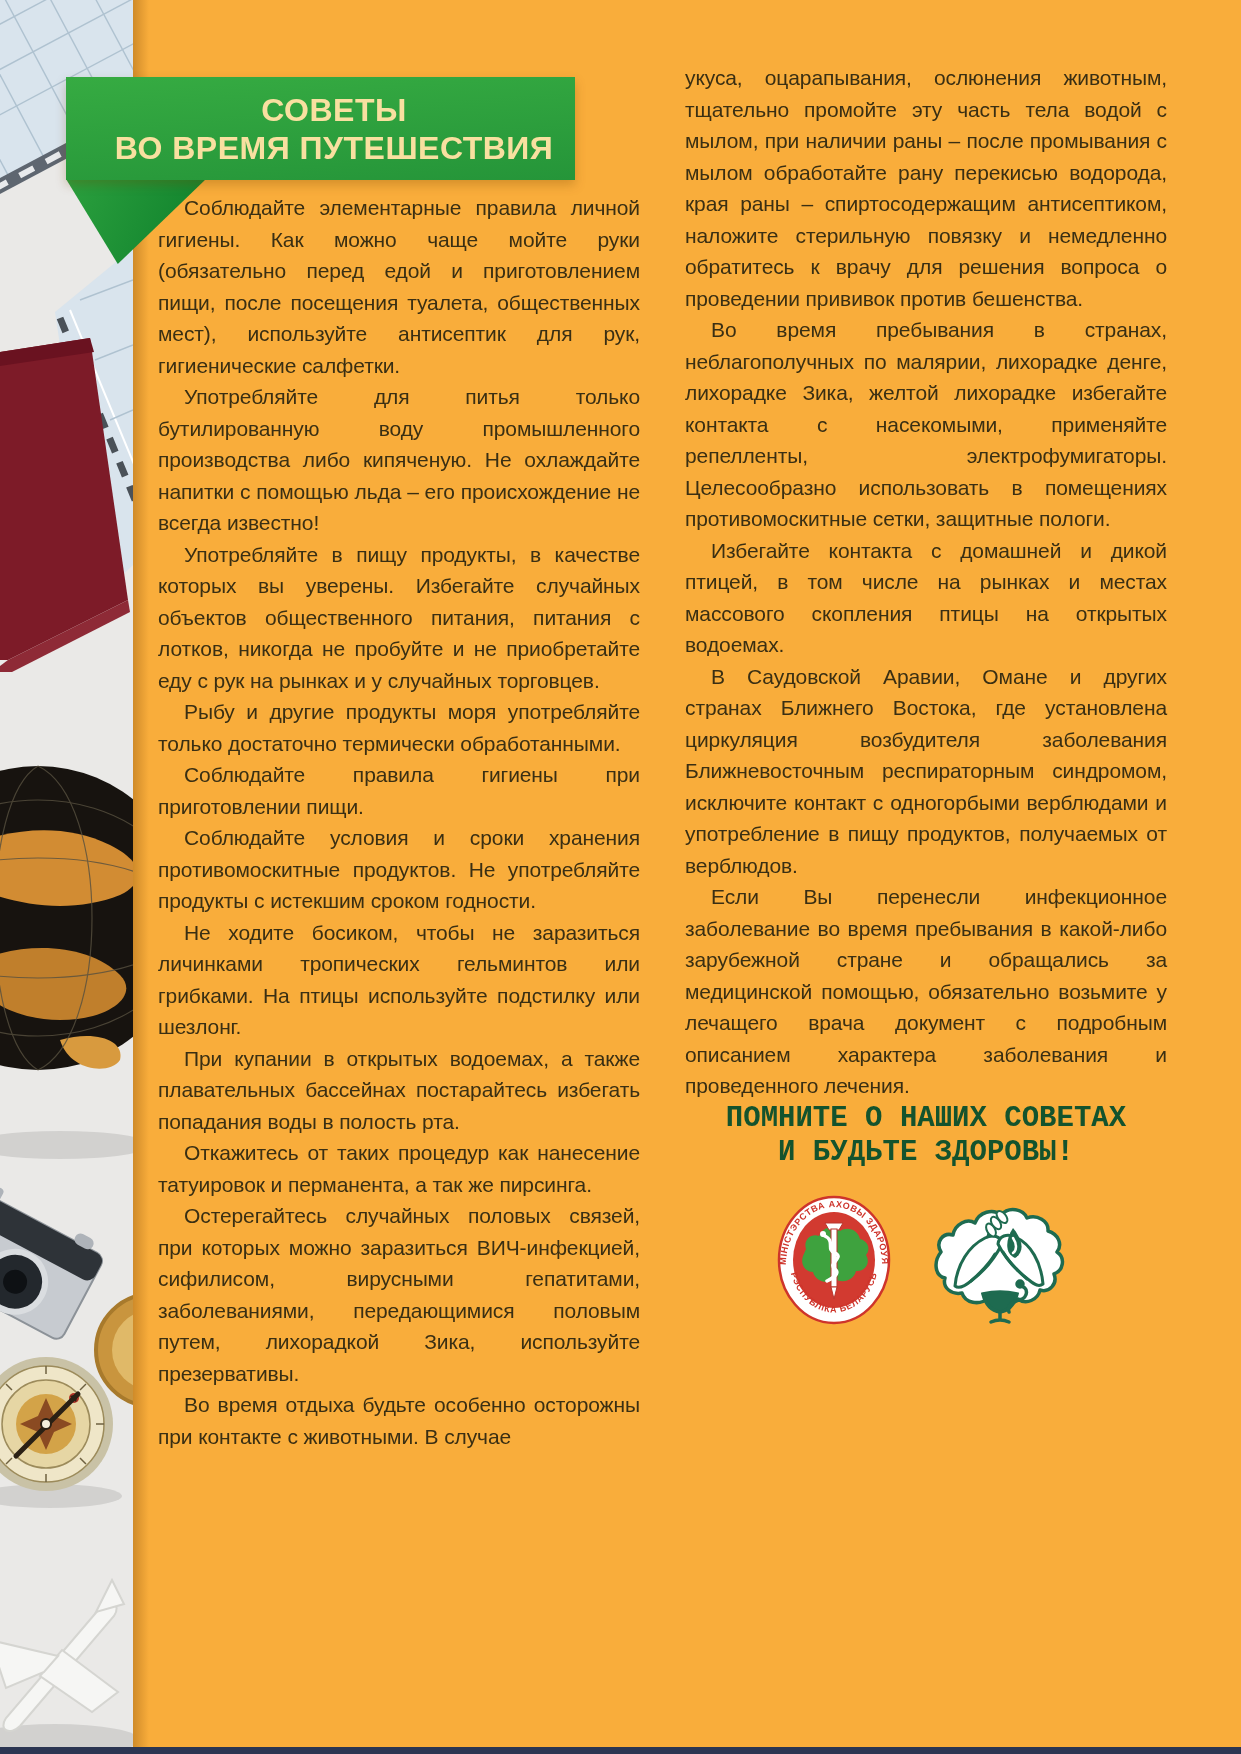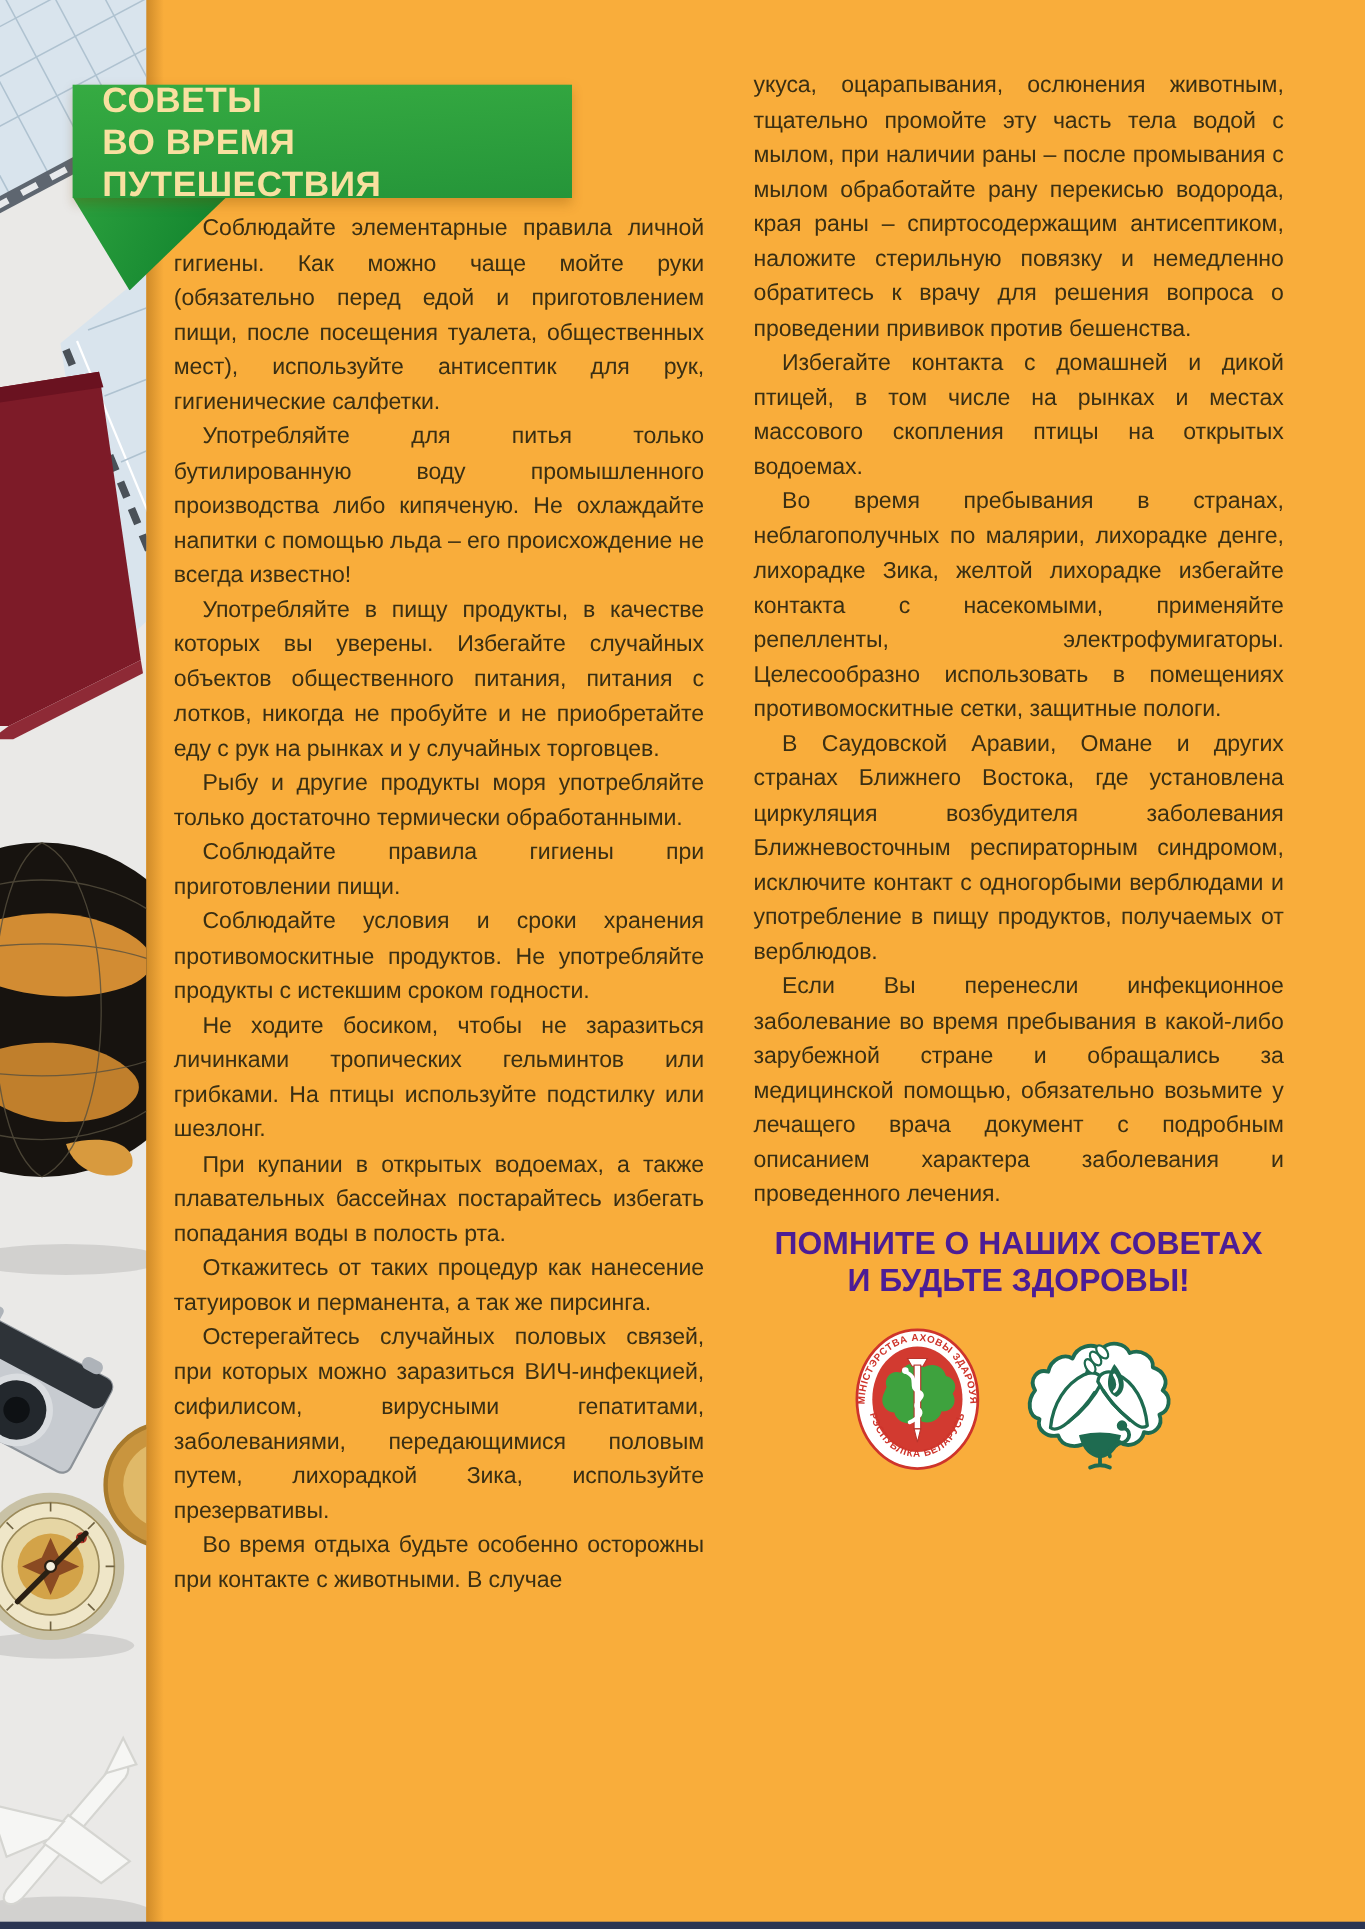--- a/index.html
+++ b/index.html
@@ -5,41 +5,41 @@
   html,body{margin:0;padding:0;}
   body{font-family:"Liberation Sans", sans-serif;}
   .page{position:relative;width:1241px;height:1754px;background:#F9AD3B;overflow:hidden;}
 
   
   .photo-strip{position:absolute;left:0;top:0;width:133px;height:1754px;}
   .strip-shadow{position:absolute;left:133px;top:0;width:16px;height:1754px;
     background:linear-gradient(90deg,rgba(110,60,0,.30),rgba(110,60,0,0));pointer-events:none;}
 
   
-  .banner{position:absolute;left:66px;top:77px;width:454px;height:103px;
+  .banner{position:absolute;left:66px;top:77px;width:509px;height:103px;
     background:linear-gradient(176deg,#36AB42,#259539);
     box-shadow:0 5px 10px rgba(120,70,0,.28);
     display:flex;flex-direction:column;justify-content:center;
-    padding-left:27px;box-sizing:border-box;}
+    padding-left:27px;box-sizing:border-box;text-align:center;}
   .banner-fold{position:absolute;left:66px;top:179px;width:140px;height:85px;
     background:linear-gradient(115deg,#2BA03E,#0E7F2B);
     clip-path:polygon(0 0,100% 0,37% 100%);}
   .banner h1{margin:0;font-size:32px;line-height:38px;font-weight:bold;
     letter-spacing:.5px;color:#F8E0A0;}
 
   
   .col{position:absolute;width:482px;color:#3A2F13;}
   .col-left{left:158px;top:192px;}
   .col-right{left:685px;top:62px;}
   .para{margin:0;font-size:21px;line-height:31.5px;text-align:justify;
     letter-spacing:-0.1px;color:#3A2F13;}
   .para.indent{text-indent:26px;}
 
-  .closing{margin-top:12px;text-align:center;color:#4c1d95;font-weight:bold;
-    font-size:29px;line-height:34px;}
+  .closing{margin-top:0;text-align:center;color:#14532d;font-weight:bold;
+    font-size:29px;line-height:34px;font-family:Liberation Mono, monospace;}
 
   .logos-row{margin-top:24px;display:flex;justify-content:center;
     align-items:center;gap:34px;}
 
   .footer-bar{position:absolute;left:0;bottom:0;width:1241px;height:7px;
     background:#2B3552;z-index:20;}
 </style>
 </head>
 <body>
 
@@ -164,22 +164,22 @@
       <p class="para indent">Не ходите босиком, чтобы не заразиться личинками тропических гельминтов или грибками. На птицы используйте подстилку или шезлонг.</p>
       <p class="para indent">При купании в открытых водоемах, а также плавательных бассейнах постарайтесь избегать попадания воды в полость рта.</p>
       <p class="para indent">Откажитесь от таких процедур как нанесение татуировок и перманента, а так же пирсинга.</p>
       <p class="para indent">Остерегайтесь случайных половых связей, при которых можно заразиться ВИЧ-инфекцией, сифилисом, вирусными гепатитами, заболеваниями, передающимися половым путем, лихорадкой Зика, используйте презервативы.</p>
       <p class="para indent">Во время отдыха будьте особенно осторожны при контакте с животными. В случае</p>
     </div>
 
   <div class="col col-right">
     <div>
         <p class="para">укуса, оцарапывания, ослюнения животным, тщательно промойте эту часть тела водой с мылом, при наличии раны – после промывания с мылом обработайте рану перекисью водорода, края раны – спиртосодержащим антисептиком, наложите стерильную повязку и немедленно обратитесь к врачу для решения вопроса о проведении прививок против бешенства.</p>
+        <p class="para indent">Во время пребывания в странах, неблагополучных по малярии, лихорадке денге, лихорадке Зика, желтой лихорадке избегайте контакта с насекомыми, применяйте репелленты, электрофумигаторы. Целесообразно использовать в помещениях противомоскитные сетки, защитные пологи.</p>
         <p class="para indent">Избегайте контакта с домашней и дикой птицей, в том числе на рынках и местах массового скопления птицы на открытых водоемах.</p>
-        <p class="para indent">Во время пребывания в странах, неблагополучных по малярии, лихорадке денге, лихорадке Зика, желтой лихорадке избегайте контакта с насекомыми, применяйте репелленты, электрофумигаторы. Целесообразно использовать в помещениях противомоскитные сетки, защитные пологи.</p>
         <p class="para indent">В Саудовской Аравии, Омане и других странах Ближнего Востока, где установлена циркуляция возбудителя заболевания Ближневосточным респираторным синдромом, исключите контакт с одногорбыми верблюдами и употребление в пищу продуктов, получаемых от верблюдов.</p>
         <p class="para indent">Если Вы перенесли инфекционное заболевание во время пребывания в какой-либо зарубежной стране и обращались за медицинской помощью, обязательно возьмите у лечащего врача документ с подробным описанием характера заболевания и проведенного лечения.</p>
       </div>
     <div class="closing">
       <div>ПОМНИТЕ О НАШИХ СОВЕТАХ</div>
       <div>И БУДЬТЕ ЗДОРОВЫ!</div>
     </div>
 
     <div class="logos-row">
 

